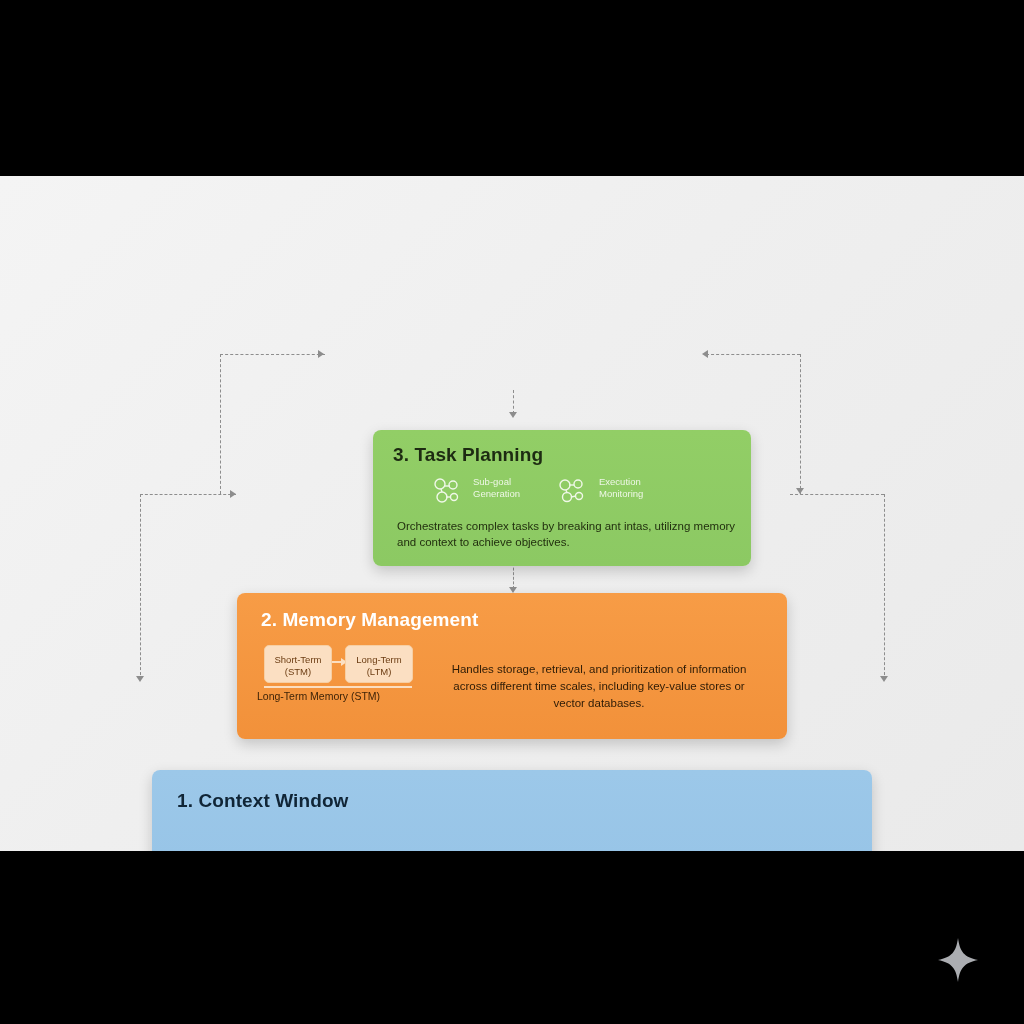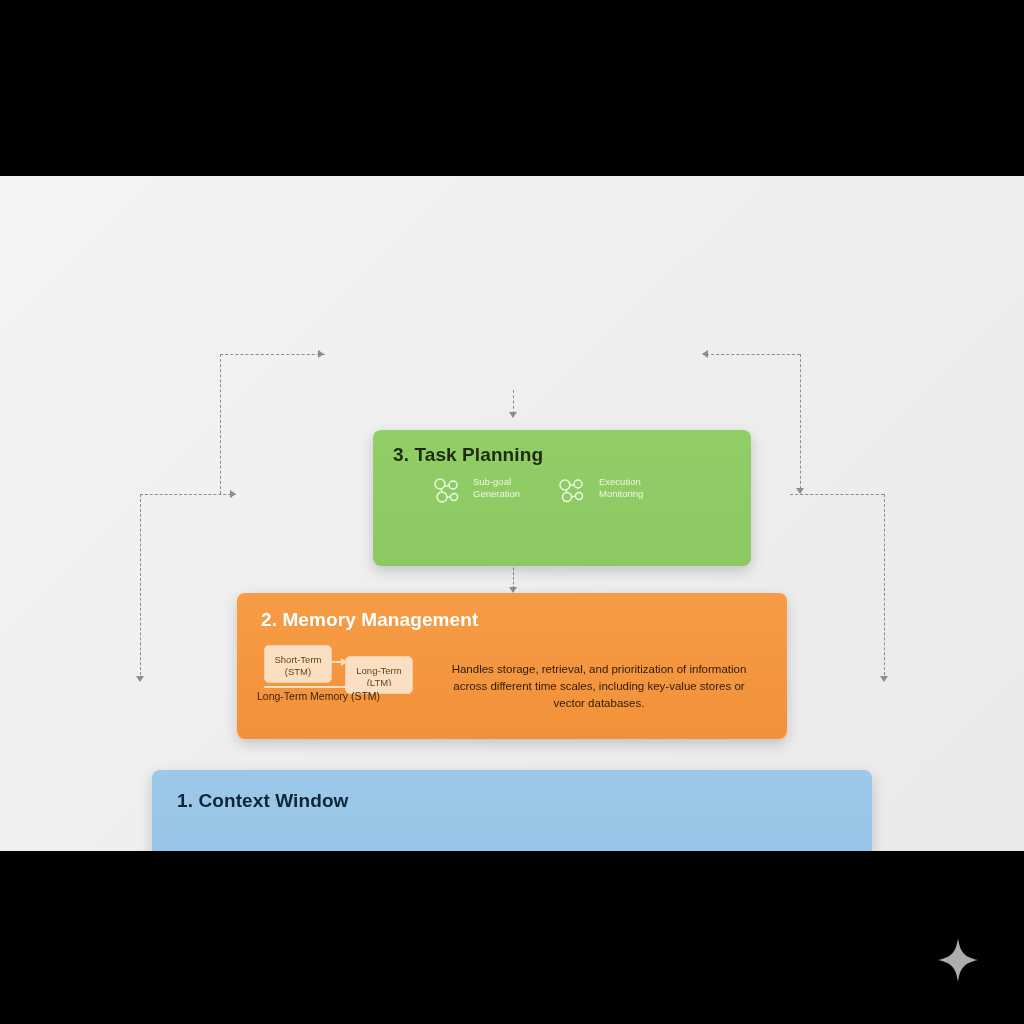--- a/index.html
+++ b/index.html
@@ -98,21 +98,21 @@
     background: #fbdfc2;
     border: 1px solid #f7cfa3;
     color: #6b3c12;
     font-size: 9.5px;
     line-height: 12px;
     text-align: center;
     padding-top: 8px;
     box-sizing: border-box;
   }
   #chip-stm { left: 27px; top: 52px; width: 68px; height: 38px; }
-  #chip-ltm { left: 108px; top: 52px; width: 68px; height: 38px; margin-top: 11px; }
+  #chip-ltm { left: 108px; top: 52px; width: 68px; height: 38px; }
   #chip-arrow {
     position: absolute;
     left: 95px;
     top: 68px;
     width: 14px;
     height: 2px;
     background: #fbdfc2;
   }
   #chip-arrow:after {
     content: "";
@@ -262,20 +262,21 @@
             <circle cx="12" cy="21" r="4.5"></circle>
             <circle cx="24" cy="20" r="3.5"></circle>
             <line x1="14" y1="9" x2="19" y2="9"></line>
             <line x1="11" y1="14" x2="12" y2="17"></line>
             <line x1="16" y1="21" x2="21" y2="20"></line>
           </svg>
         </span>
         <span class="tp-icon-label">Execution Monitoring</span>
       </div>
 
+      <div id="tp-desc">Orchestrates complex tasks by breaking ant intas, utilizng memory and context to achieve objectives.</div>
     </div>
 
     <div class="block" id="memory-management">
       <div class="block-title">2. Memory Management</div>
 
       <div class="chip" id="chip-stm">Short-Term (STM)</div>
       <div id="chip-arrow"></div>
       <div class="chip" id="chip-ltm">Long-Term (LTM)</div>
       <div id="chip-underline"></div>
 

